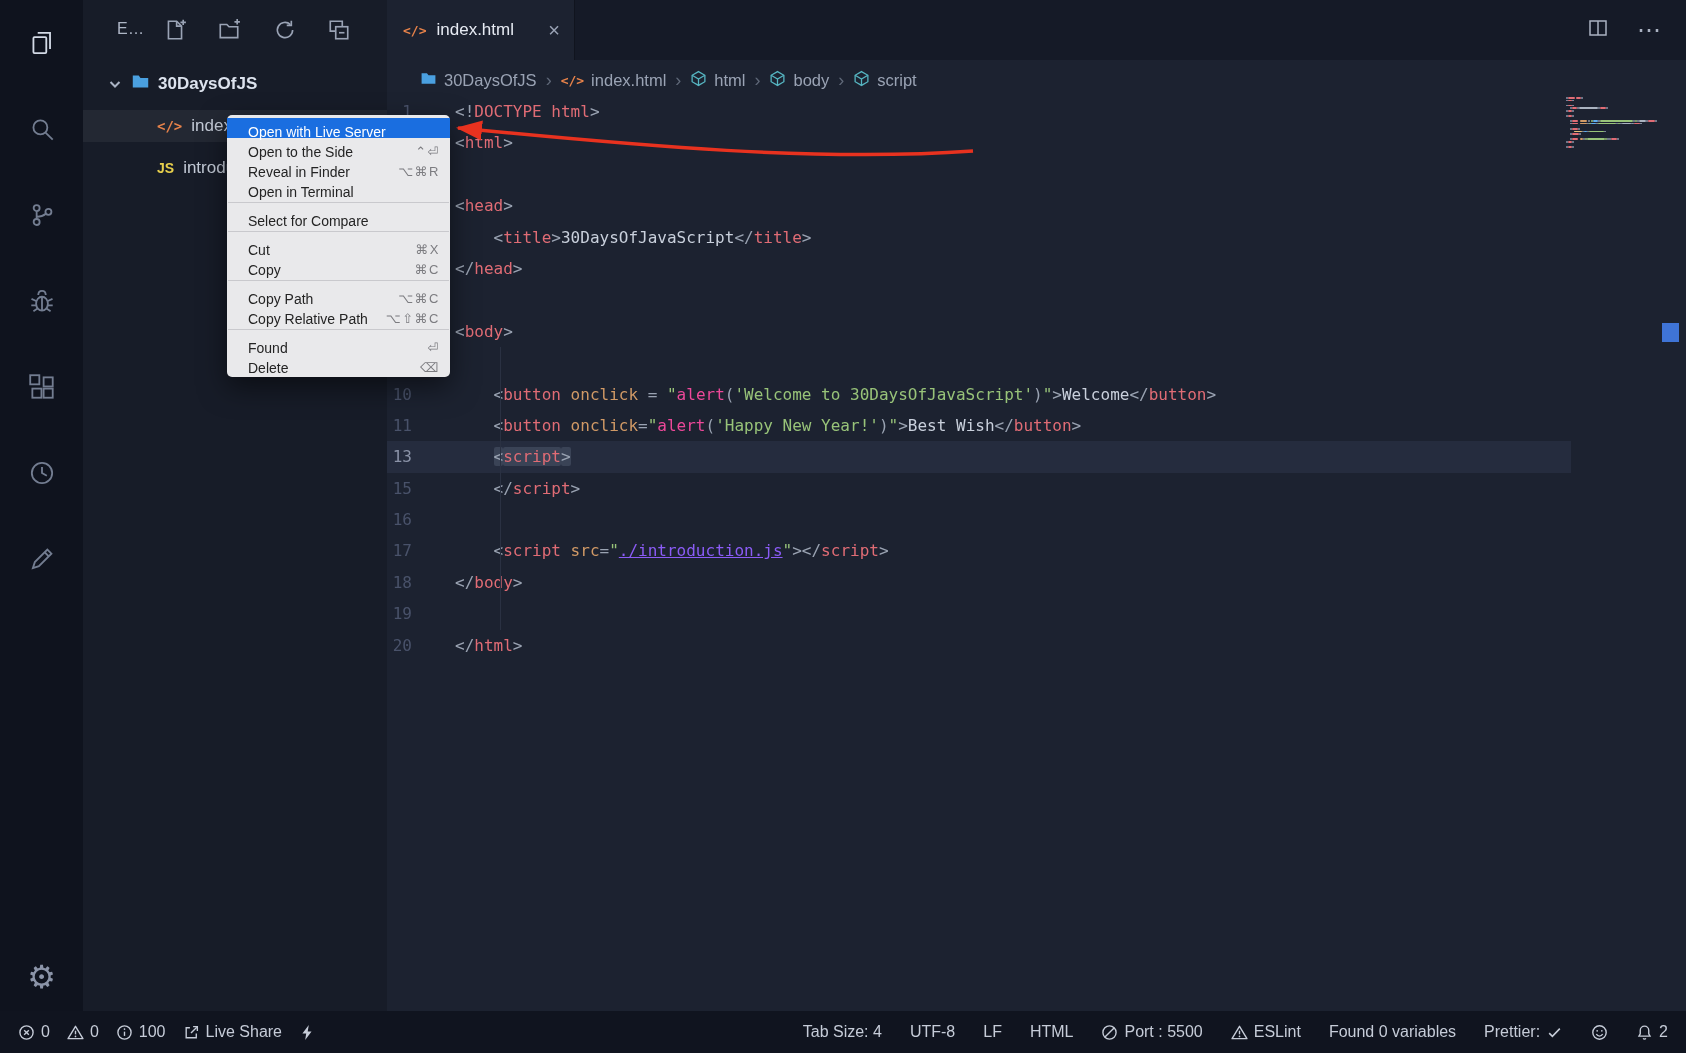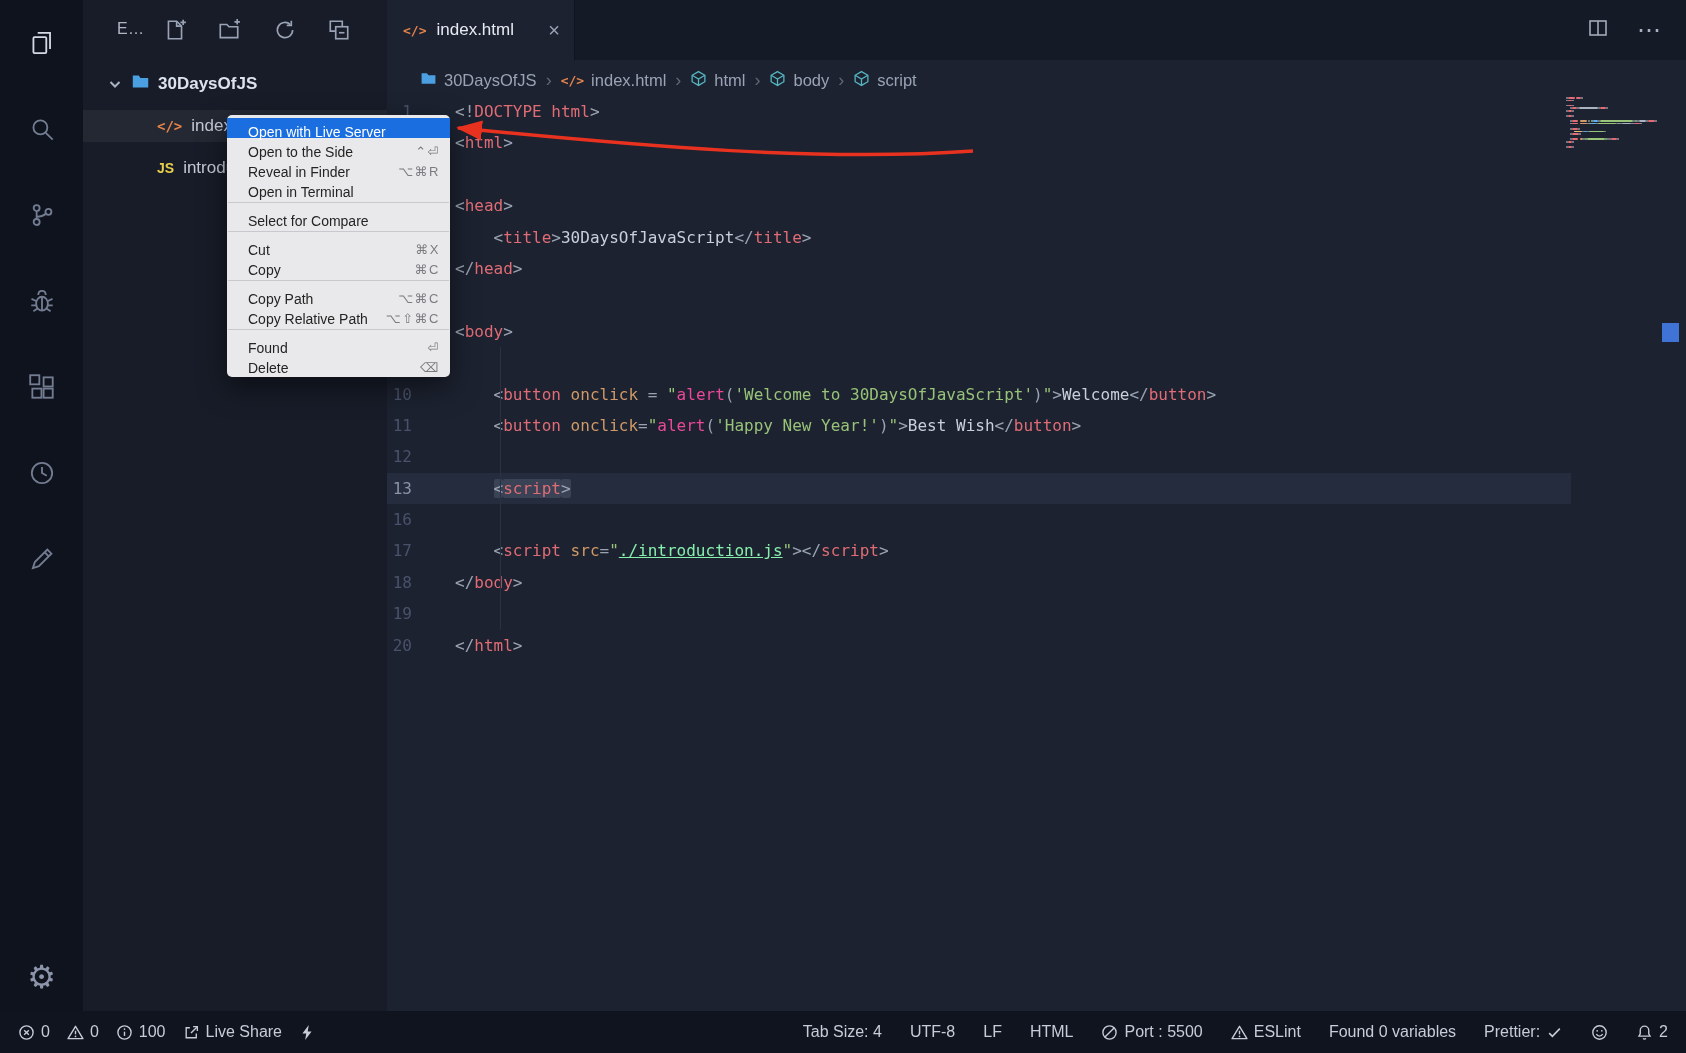--- a/index.html
+++ b/index.html
@@ -57,21 +57,21 @@
   .bc-code { color:#e8834a; font-family:"DejaVu Sans Mono",monospace; font-weight:700; font-size:13px; }
 
   .code { position:absolute; left:0; top:96px; right:0; bottom:0;
     font-family:"DejaVu Sans Mono", monospace; font-size:16px; line-height:31.4px; color:#c9d0dc; }
   .code-line { white-space:pre; height:31.4px; position:relative; z-index:0; }
   .code-line.hl::before { content:""; position:absolute; left:0; right:115px; top:0; bottom:0; background:#252c3e; z-index:-1; }
   .gutter { display:inline-block; width:68px; text-align:right; padding-right:43px; color:#49526a; }
   .code-line.hl .gutter { color:#8b93a8; }
   .tk-pun { color:#9aa3b2; } .tk-tag { color:#e06c75; } .tk-attr { color:#d19a66; }
   .tk-str { color:#98c379; } .tk-fn { color:#ec4899; } .tk-obj { color:#e5c07b; }
-  .tk-txt { color:#c9d0dc; } .tk-link { color:#86efac; text-decoration:underline; }
+  .tk-txt { color:#c9d0dc; } .tk-link { color:#8b5cf6; text-decoration:underline; }
   .tk-box { background:#3a4356; border-radius:2px; }
   .indent-guide { position:absolute; left:113px; top:347px; width:1px; height:283px; background:#2a3142; }
 
   .minimap { position:absolute; right:28px; top:97px; width:92px; }
   .mm-line { display:flex; height:1.7px; margin-bottom:0.9px; }
   .mm-tk { height:1.7px; border-radius:1px; }
   .mm-sp { height:1.7px; }
   .scroll-marker { position:absolute; right:7px; top:323px; width:17px; height:19px; background:#3f74d6; }
 
   
@@ -277,22 +277,22 @@
         <div class="code-line"><span class="gutter">2</span><span class="tk-pun">&lt;</span><span class="tk-tag">html</span><span class="tk-pun">&gt;</span></div>
         <div class="code-line"><span class="gutter">3</span></div>
         <div class="code-line"><span class="gutter">4</span><span class="tk-pun">&lt;</span><span class="tk-tag">head</span><span class="tk-pun">&gt;</span></div>
         <div class="code-line"><span class="gutter">5</span><span class="tk-txt">    </span><span class="tk-pun">&lt;</span><span class="tk-tag">title</span><span class="tk-pun">&gt;</span><span class="tk-txt">30DaysOfJavaScript</span><span class="tk-pun">&lt;/</span><span class="tk-tag">title</span><span class="tk-pun">&gt;</span></div>
         <div class="code-line"><span class="gutter">6</span><span class="tk-pun">&lt;/</span><span class="tk-tag">head</span><span class="tk-pun">&gt;</span></div>
         <div class="code-line"><span class="gutter">7</span></div>
         <div class="code-line"><span class="gutter">8</span><span class="tk-pun">&lt;</span><span class="tk-tag">body</span><span class="tk-pun">&gt;</span></div>
         <div class="code-line"><span class="gutter">9</span></div>
         <div class="code-line"><span class="gutter">10</span><span class="tk-txt">    </span><span class="tk-pun">&lt;</span><span class="tk-tag">button</span><span class="tk-txt"> </span><span class="tk-attr">onclick</span><span class="tk-txt"> </span><span class="tk-pun">=</span><span class="tk-txt"> </span><span class="tk-str">"</span><span class="tk-fn">alert</span><span class="tk-pun">(</span><span class="tk-str">'Welcome to 30DaysOfJavaScript'</span><span class="tk-pun">)</span><span class="tk-str">"</span><span class="tk-pun">&gt;</span><span class="tk-txt">Welcome</span><span class="tk-pun">&lt;/</span><span class="tk-tag">button</span><span class="tk-pun">&gt;</span></div>
         <div class="code-line"><span class="gutter">11</span><span class="tk-txt">    </span><span class="tk-pun">&lt;</span><span class="tk-tag">button</span><span class="tk-txt"> </span><span class="tk-attr">onclick</span><span class="tk-pun">=</span><span class="tk-str">"</span><span class="tk-fn">alert</span><span class="tk-pun">(</span><span class="tk-str">'Happy New Year!'</span><span class="tk-pun">)</span><span class="tk-str">"</span><span class="tk-pun">&gt;</span><span class="tk-txt">Best Wish</span><span class="tk-pun">&lt;/</span><span class="tk-tag">button</span><span class="tk-pun">&gt;</span></div>
-        <div class="code-line"><span class="gutter">12</span></div>
         <div class="code-line hl"><span class="gutter">13</span><span class="tk-txt">    </span><span class="tk-pun tk-box">&lt;</span><span class="tk-tag tk-box">script</span><span class="tk-pun tk-box">&gt;</span></div>
+        <div class="code-line"><span class="gutter">15</span><span class="tk-txt">    </span><span class="tk-pun">&lt;/</span><span class="tk-tag">script</span><span class="tk-pun">&gt;</span></div>
         <div class="code-line"><span class="gutter">16</span></div>
         <div class="code-line"><span class="gutter">17</span><span class="tk-txt">    </span><span class="tk-pun">&lt;</span><span class="tk-tag">script</span><span class="tk-txt"> </span><span class="tk-attr">src</span><span class="tk-pun">=</span><span class="tk-str">"</span><span class="tk-link">./introduction.js</span><span class="tk-str">"</span><span class="tk-pun">&gt;</span><span class="tk-pun">&lt;/</span><span class="tk-tag">script</span><span class="tk-pun">&gt;</span></div>
         <div class="code-line"><span class="gutter">18</span><span class="tk-pun">&lt;/</span><span class="tk-tag">body</span><span class="tk-pun">&gt;</span></div>
         <div class="code-line"><span class="gutter">19</span></div>
         <div class="code-line"><span class="gutter">20</span><span class="tk-pun">&lt;/</span><span class="tk-tag">html</span><span class="tk-pun">&gt;</span></div>
       </div>
     <div class="indent-guide"></div>
     <div class="minimap">
         <div class="mm-line">
           <span class="mm-tk" style="width: 2.1px; background: rgb(138, 147, 166);"></span>

